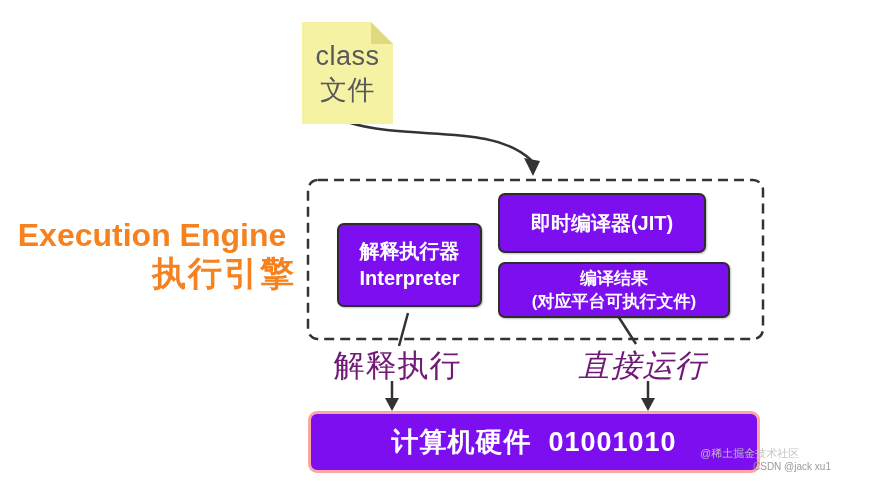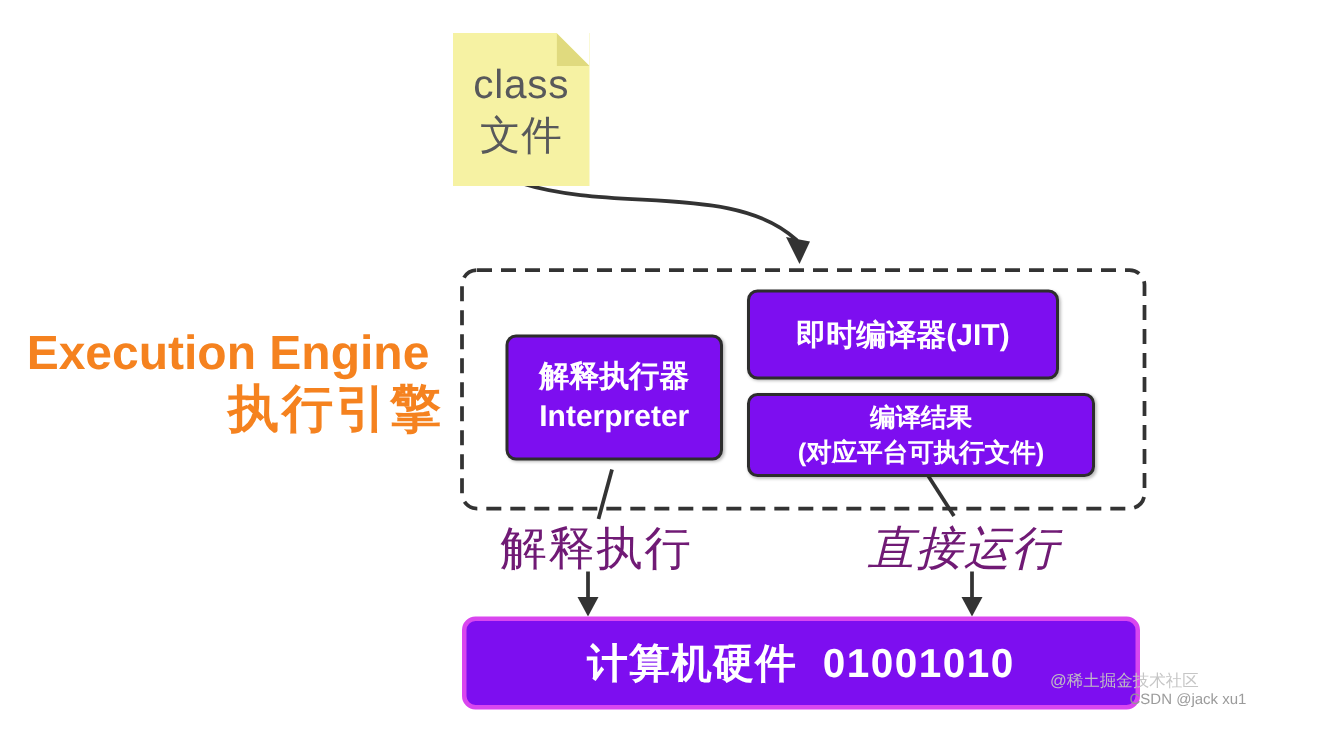--- a/index.html
+++ b/index.html
@@ -101,21 +101,21 @@
   }
   .flow-label.left  { left: 325px; width: 145px; }
   .flow-label.right { left: 570px; width: 145px; font-style: italic; }
 
   
   .hardware-box {
     position: absolute;
     left: 308px; top: 411px;
     width: 452px; height: 62px;
     background: #7D0EF0;
-    border: 3px solid #d946ef;
+    border: 3px solid #fca5a5;
     border-radius: 9px;
     color: #ffffff;
     font-weight: bold;
     font-size: 27px;
     display: flex;
     align-items: center;
     justify-content: center;
     white-space: pre;
     z-index: 2;
     letter-spacing: 1px;

